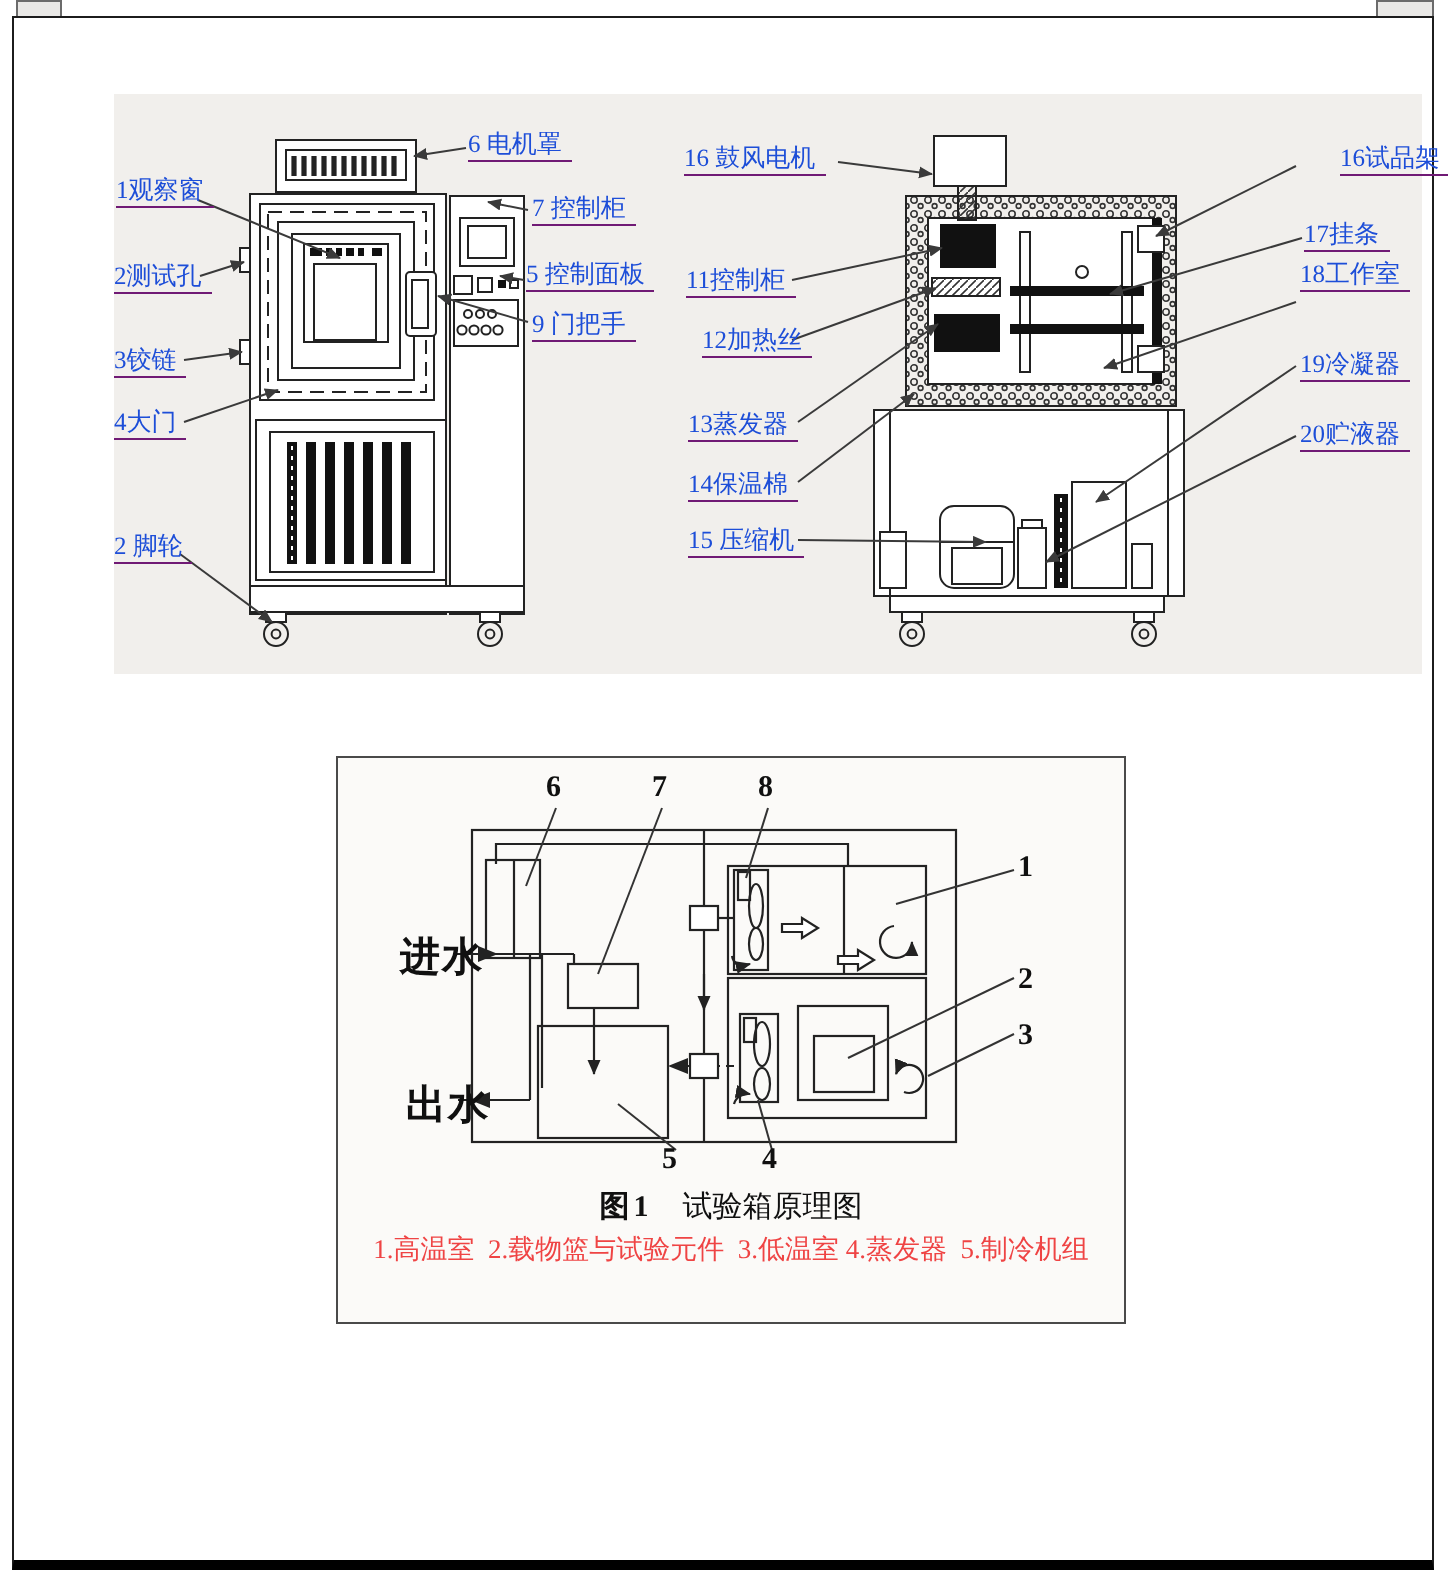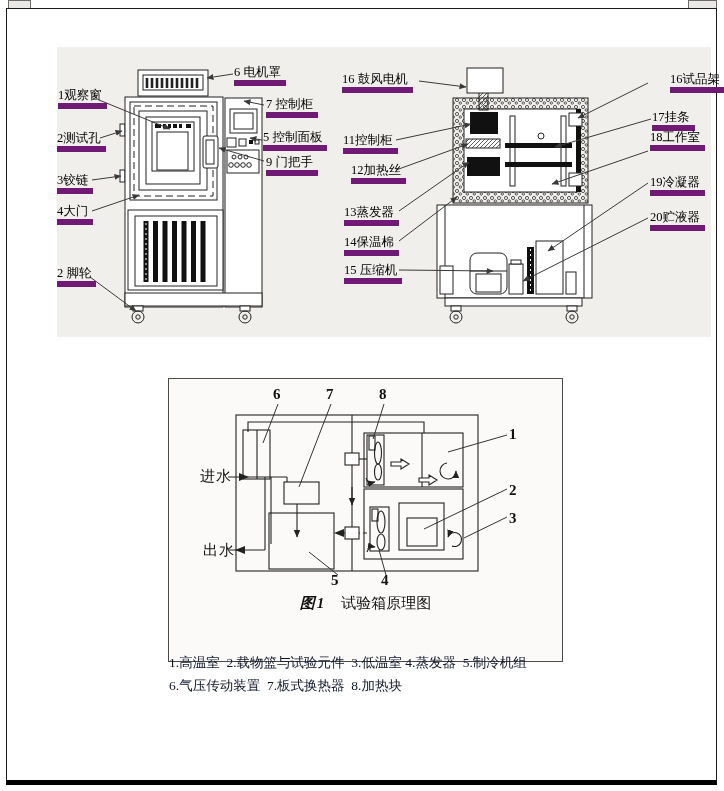--- a/index.html
+++ b/index.html
@@ -5,30 +5,30 @@
   html,body{margin:0;padding:0;background:#fff;}
   body{width:724px;height:791px;position:relative;font-family:"Liberation Serif",serif;overflow:hidden;}
   .page{position:absolute;inset:0;background:#fff;}
   .pborder{position:absolute;left:6px;top:8px;width:711px;height:777px;box-sizing:border-box;
            border:1px solid #1c1c1c;border-bottom:5px solid #000;}
   .tab{position:absolute;top:0;height:9px;background:#e9e8e6;border:1px solid #6b6b6b;box-sizing:border-box;}
   .tab-left{left:8px;width:23px;}
   .tab-right{left:688px;width:29px;}
   .photo{position:absolute;left:57px;top:47px;width:654px;height:290px;background:#f1efec;}
   .photo svg{position:absolute;left:0;top:0;}
-  .plabel{position:absolute;font-size:12.5px;line-height:1.15;color:#000000;white-space:pre;
-          border-bottom:6px solid #701a75;padding:0 5px 1px 0;font-family:Liberation Serif, serif;}
+  .plabel{position:absolute;font-size:12.5px;line-height:1.15;color:#1d4ed8;white-space:pre;
+          border-bottom:1px solid #701a75;padding:0 5px 1px 0;font-family:Liberation Serif, serif;}
   .schem{position:absolute;left:168px;top:378px;width:395px;height:284px;background:#fbfaf8;
          border:1px solid #4a4a4a;box-sizing:border-box;}
   .schem svg{position:absolute;left:0;top:0;}
   .snum{position:absolute;font-weight:bold;font-size:15px;color:#101010;line-height:1;}
-  .swater{position:absolute;font-weight:normal;font-size:15px;color:#101010;letter-spacing:1px;line-height:1;}
+  .swater{position:absolute;font-weight:bold;font-size:20px;color:#101010;letter-spacing:1px;line-height:1;}
   .scaption{position:absolute;left:0;width:100%;top:215px;text-align:center;font-size:15px;color:#101010;}
-  .scaption .fig{font-weight:bold;margin-right:15px;letter-spacing:2px;font-style:italic;}
-  .legend{position:absolute;left:0;width:100%;text-align:left;font-size:13.5px;color:#0f172a;white-space:pre;margin-top:38px;}
+  .scaption .fig{font-weight:bold;margin-right:15px;letter-spacing:2px;}
+  .legend{position:absolute;left:0;width:100%;text-align:center;font-size:13.5px;color:#ef4444;white-space:pre;}
 </style>
 </head>
 <body>
 
 <div class="page">
   <div class="tab tab-left"></div>
   <div class="tab tab-right"></div>
   <div class="pborder"></div>
 
   <div class="photo">
@@ -258,15 +258,14 @@
     <div class="snum" style="left:162px;top:194px">5</div>
     <div class="snum" style="left:212px;top:194px">4</div>
 
     <div class="swater" style="left:31px;top:90px">进水</div>
     <div class="swater" style="left:34px;top:164px">出水</div>
 
     <div class="scaption">
       <span class="fig">图1</span><span>试验箱原理图</span>
     </div>
     <div class="legend" style="top:237px">1.高温室  2.载物篮与试验元件  3.低温室 4.蒸发器  5.制冷机组</div>
-    <div class="legend" style="top:260px">6.气压传动装置  7.板式换热器  8.加热块</div>
   </div>
 </div>
 
 </body></html>

